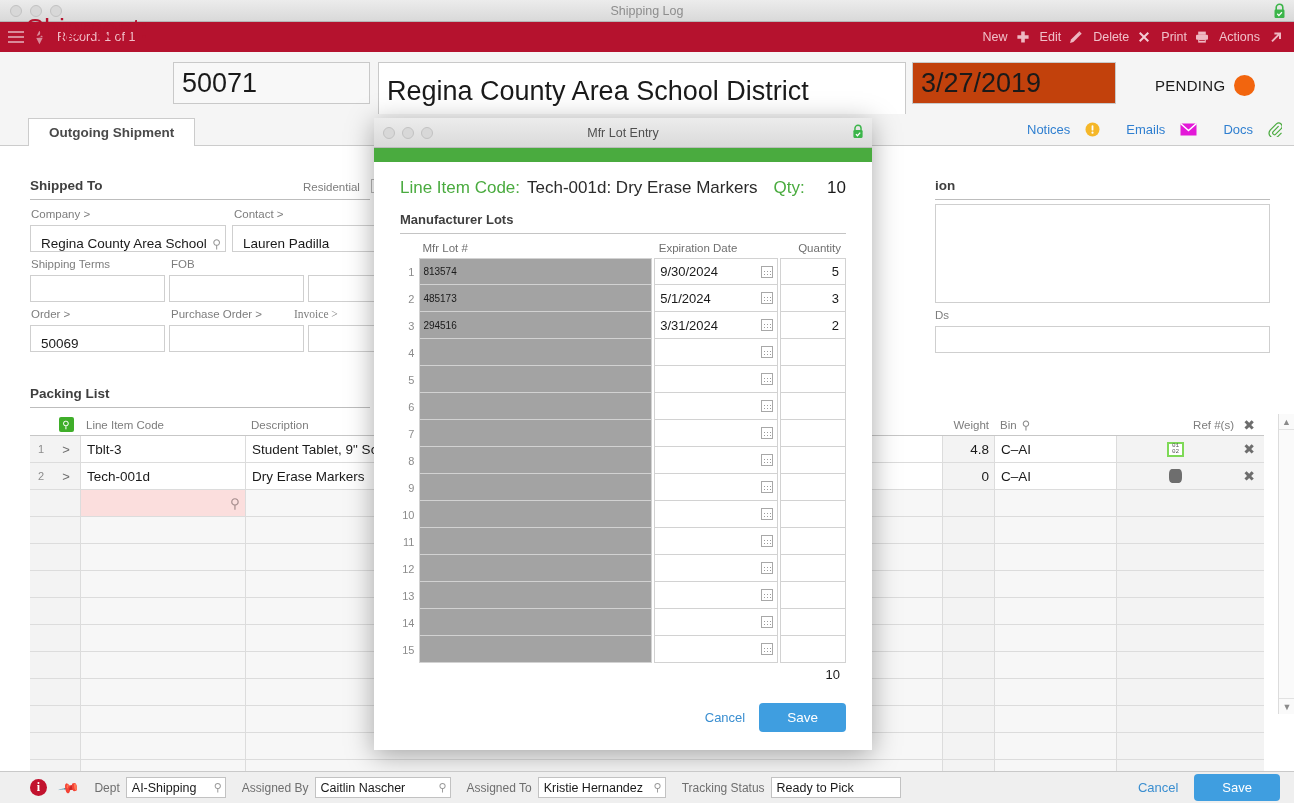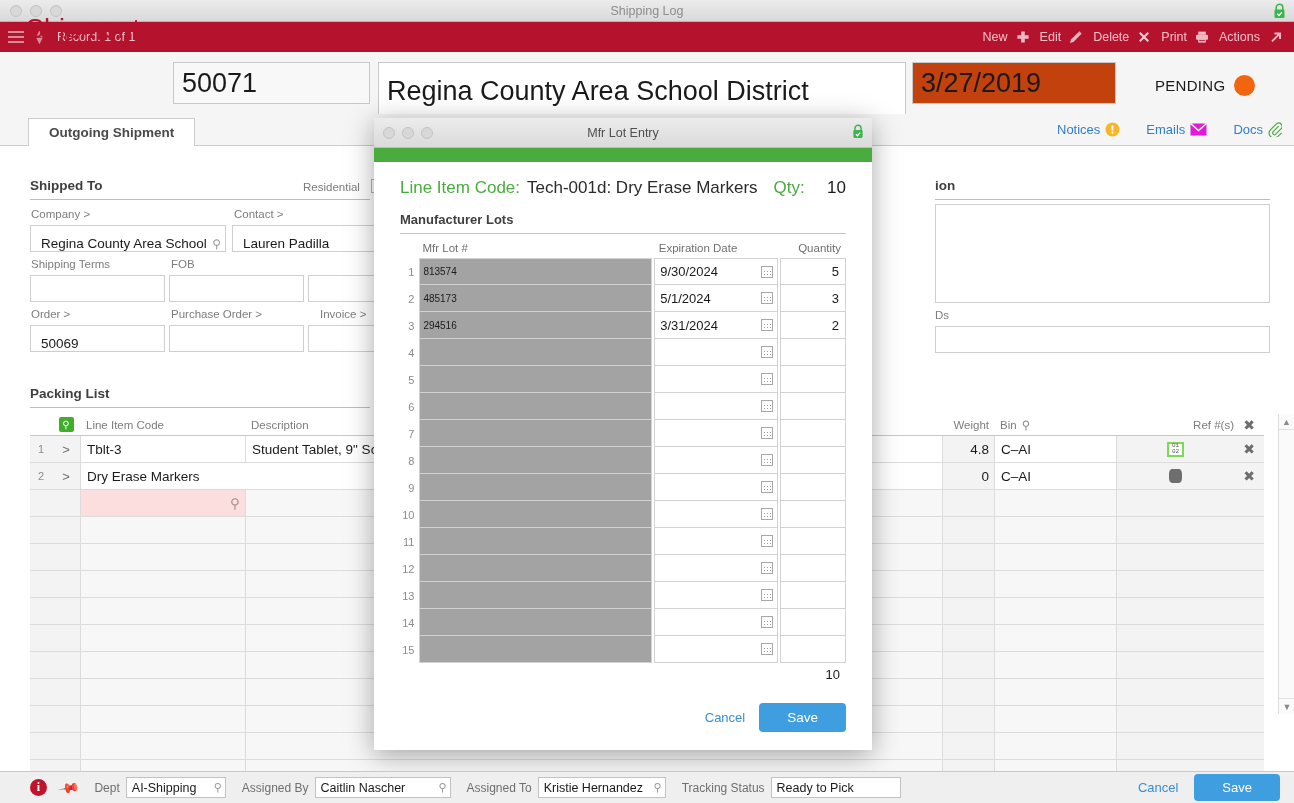--- a/index.html
+++ b/index.html
@@ -66,21 +66,21 @@
   
   .tab-row { position: absolute; left: 0; top: 114px; width: 1294px; height: 32px;
              background: #f5f5f5; border-bottom: 1px solid #cccccc; }
   .tab {
     position: absolute; left: 28px; top: 4px; height: 28px;
     background: #fff; border: 1px solid #cccccc; border-bottom: none;
     padding: 0 20px; display: flex; align-items: center;
     font-size: 13.5px; font-weight: bold; color: #4a4a4a;
   }
   .right-links { position: absolute; right: 12px; top: 8px; display: flex; gap: 26px; }
-  .rl { display: flex; align-items: center; gap: 5px; font-size: 13px; color: #2f7fd0; cursor: pointer; }
+  .rl { display: flex; align-items: center; gap: 15px; font-size: 13px; color: #2f7fd0; cursor: pointer; }
 
   
   .body-area { position: absolute; left: 0; top: 146px; width: 1294px; height: 625px; background: #fff; }
 
   .sec-title { font-size: 13.5px; font-weight: bold; color: #3f3f3f; }
   .fl { font-size: 11.5px; color: #7d7d7d; }
   .inp {
     background: #fff; border: 1px solid #cfcfcf; font-size: 13.5px;
     color: #1a1a1a; display: flex; align-items: flex-end; padding-left: 10px;
   }
@@ -98,21 +98,21 @@
   #i-contact { position: absolute; left: 232px; top: 79px; width: 196px; height: 27px; }
   #l-terms { position: absolute; left: 31px; top: 112px; }
   #i-terms { position: absolute; left: 30px; top: 129px; width: 135px; height: 27px; }
   #l-fob { position: absolute; left: 171px; top: 112px; }
   #i-fob { position: absolute; left: 169px; top: 129px; width: 135px; height: 27px; }
   #i-fob3 { position: absolute; left: 308px; top: 129px; width: 135px; height: 27px; }
   #l-order { position: absolute; left: 31px; top: 162px; }
   #i-order { position: absolute; left: 30px; top: 179px; width: 135px; height: 27px; }
   #l-po { position: absolute; left: 171px; top: 162px; }
   #i-po { position: absolute; left: 169px; top: 179px; width: 135px; height: 27px; }
-  #l-invoice { position: absolute; left: 320px; top: 162px; }
+  #l-invoice { position: absolute; left: 294px; top: 162px; font-family: Liberation Serif, serif; }
   #i-invoice { position: absolute; left: 308px; top: 179px; width: 135px; height: 27px; }
 
   
   #rp-title { position: absolute; left: 935px; top: 32px; }
   #rp-rule { position: absolute; left: 935px; top: 53px; width: 335px; height: 1px; background: #bdbdbd; }
   #rp-box { position: absolute; left: 935px; top: 58px; width: 335px; height: 99px;
             border: 1px solid #cfcfcf; background: #fff; }
   #rp-lbl2 { position: absolute; left: 935px; top: 163px; }
   #rp-box2 { position: absolute; left: 935px; top: 180px; width: 335px; height: 27px;
              border: 1px solid #cfcfcf; background: #fff; }
@@ -422,20 +422,21 @@
         <div class="c-bin">C–AI</div>
         <div class="c-ref">
           <span class="lot-badge">01<br>02</span>
         </div>
         <div class="c-del">✖</div>
       </div>
 
       <div class="pl-row">
         <div class="c-num">2</div>
         <div class="c-exp">&gt;</div>
+        <div class="c-code">Tech-001d</div>
         <div class="c-desc">Dry Erase Markers</div>
         <div class="c-weight">0</div>
         <div class="c-bin">C–AI</div>
         <div class="c-ref">
           <span class="drum"></span>
         </div>
         <div class="c-del">✖</div>
       </div>
 
       <div class="pl-row">

